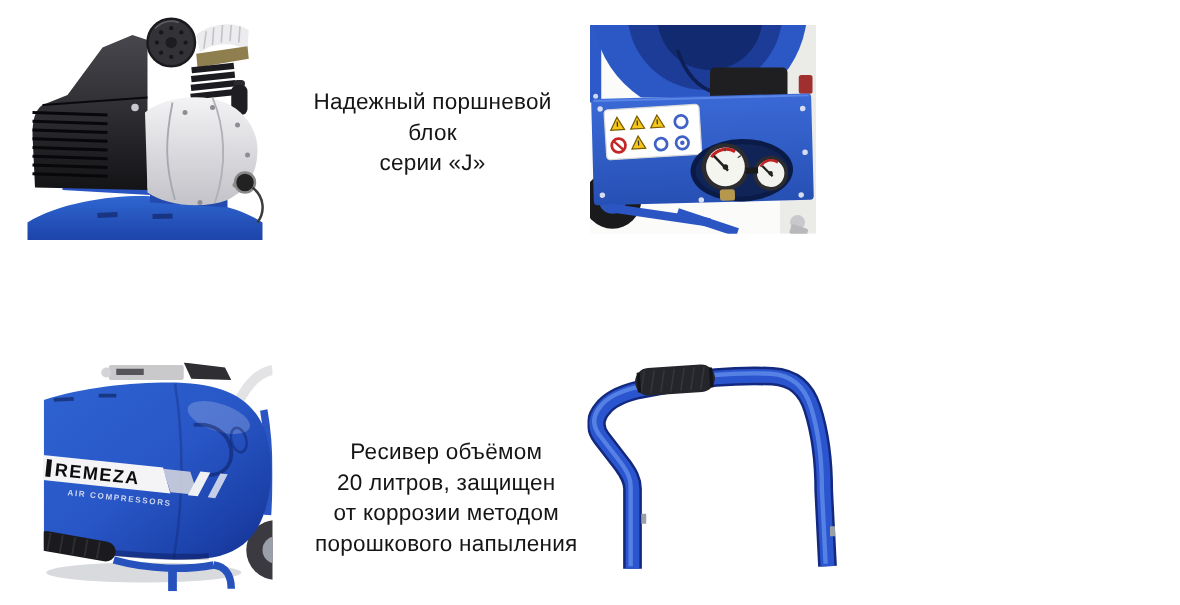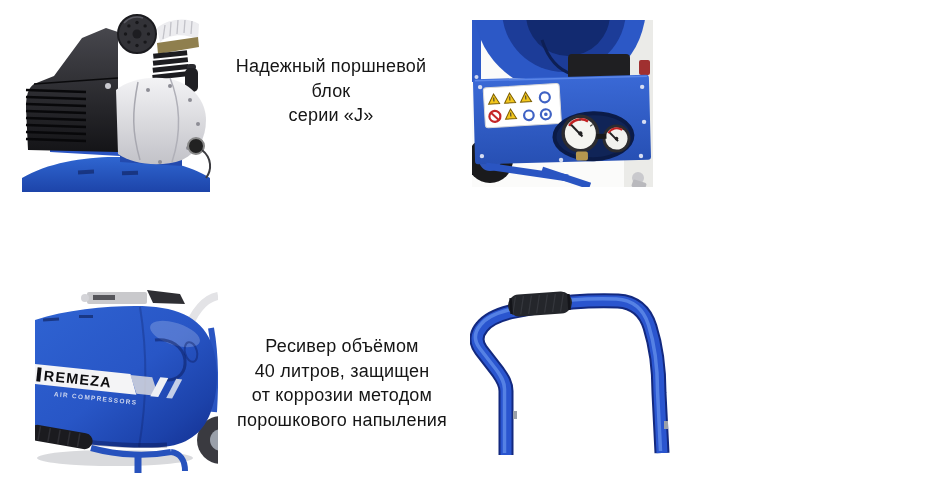--- a/index.html
+++ b/index.html
@@ -1,20 +1,20 @@
 <!DOCTYPE html>
 <html><head>
 <meta charset="utf-8">
 <style>
   html,body{margin:0;padding:0;background:#ffffff;}
   body{width:944px;height:484px;overflow:hidden;font-family:"Liberation Sans",sans-serif;}
   .slide{position:relative;width:944px;height:484px;background:#ffffff;}
   .photo{position:absolute;margin:0;padding:0;}
   .photo svg{display:block;}
-  .caption{position:absolute;margin:0;text-align:center;white-space:pre-line;
+  .caption{position:absolute;margin:15px;text-align:center;white-space:pre-line;
            font-size:18px;line-height:24.5px;letter-spacing:.2px;color:#151515;}
   .c1{left:215px;top:54px;width:232px;}
   .c2{left:663px;top:53px;width:250px;}
   .c3{left:226px;top:334px;width:232px;}
   .c4{left:688px;top:339px;width:244px;}
   .p1{left:20px;top:12px;}
   .p2{left:472px;top:20px;}
   .p3{left:35px;top:290px;}
   .p4{left:470px;top:289px;}
   text{font-family:"Liberation Sans",sans-serif;}
@@ -303,21 +303,21 @@
         </g>
       </g>
       <g stroke="#2752bd" fill="none">
         <path d="M56,158 C85,166 115,166 136,162" stroke-width="6"></path>
         <path d="M103,163 L103,183" stroke-width="7"></path>
         <path d="M136,162 C145,163 150,170 150,181" stroke-width="6"></path>
       </g>
     </svg>
   </figure>
   <p class="caption c3">Ресивер объёмом
-40 литров,  защищен
+20 литров,  защищен
 от коррозии методом
 порошкового напыления</p>
 
   <figure class="photo p4">
     <svg width="205" height="167" viewBox="0 0 205 167">
       <g>
         <path d="M36,166 L36,102 C36,95 33,90 28,83 L11,61 C5,53 6,45 12,38 C18,30 28,26 40,23 L72,17 C95,13 120,11 148,12 C165,13 175,22 180,38 C187,60 189,80 189,104 L192,164" fill="none" stroke="#13297f" stroke-width="15"></path>
         <path d="M36,166 L36,102 C36,95 33,90 28,83 L11,61 C5,53 6,45 12,38 C18,30 28,26 40,23 L72,17 C95,13 120,11 148,12 C165,13 175,22 180,38 C187,60 189,80 189,104 L192,164" fill="none" stroke="#2a55cf" stroke-width="11"></path>
         <path d="M34.5,164 L34.5,100 C34.5,93 31.5,88 26.5,81 L9.5,59 C3.5,51 4.5,43 10.5,36 C16.5,28 26.5,24 38.5,21 L70.5,15 C93.5,11 118.5,9 146.5,10 C163.5,11 173.5,20 178.5,36 C185.5,58 187.5,78 187.5,102 L190.5,162" fill="none" stroke="#5d8ae8" stroke-width="3.5" opacity=".85"></path>
       </g>

